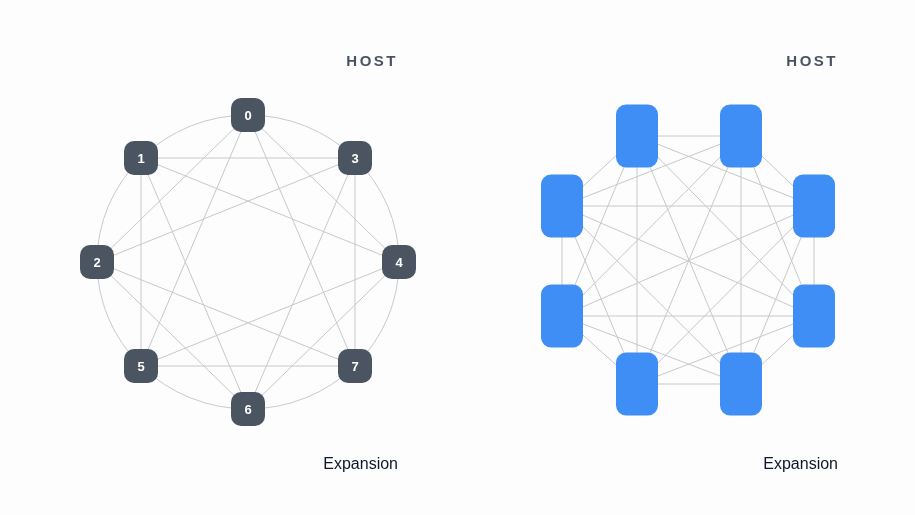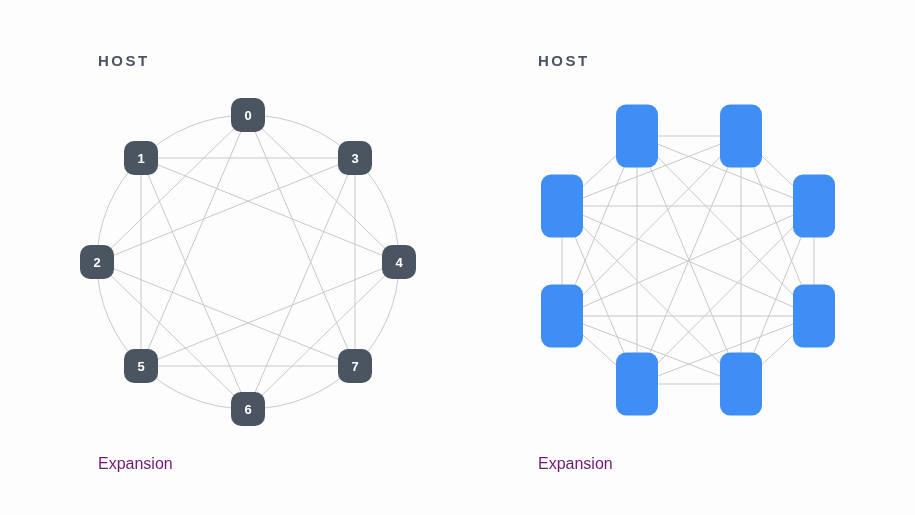--- a/index.html
+++ b/index.html
@@ -17,36 +17,36 @@
   }
   .diagram-svg {
     position: absolute;
     left: 0;
     top: 0;
   }
   .panel-title {
     position: absolute;
     top: 52px;
     width: 300px;
-    text-align: left;
+    text-align: right;
     font-size: 15px;
     font-weight: bold;
     letter-spacing: 2.5px;
     color: #4a5362;
   }
   .panel-title.left  { left: 98px;  }
   .panel-title.right { left: 538px; }
   .panel-caption {
     position: absolute;
     top: 455px;
     width: 300px;
-    text-align: left;
+    text-align: right;
     font-size: 16px;
     font-weight: 400;
-    color: #701a75;
+    color: #0f172a;
   }
   .panel-caption.left  { left: 98px;  }
   .panel-caption.right { left: 538px; }
 </style>
 </head>
 <body>
 
 <div class="canvas">
 
   <svg class="diagram-svg" width="915" height="515" viewBox="0 0 915 515" id="diagram">

